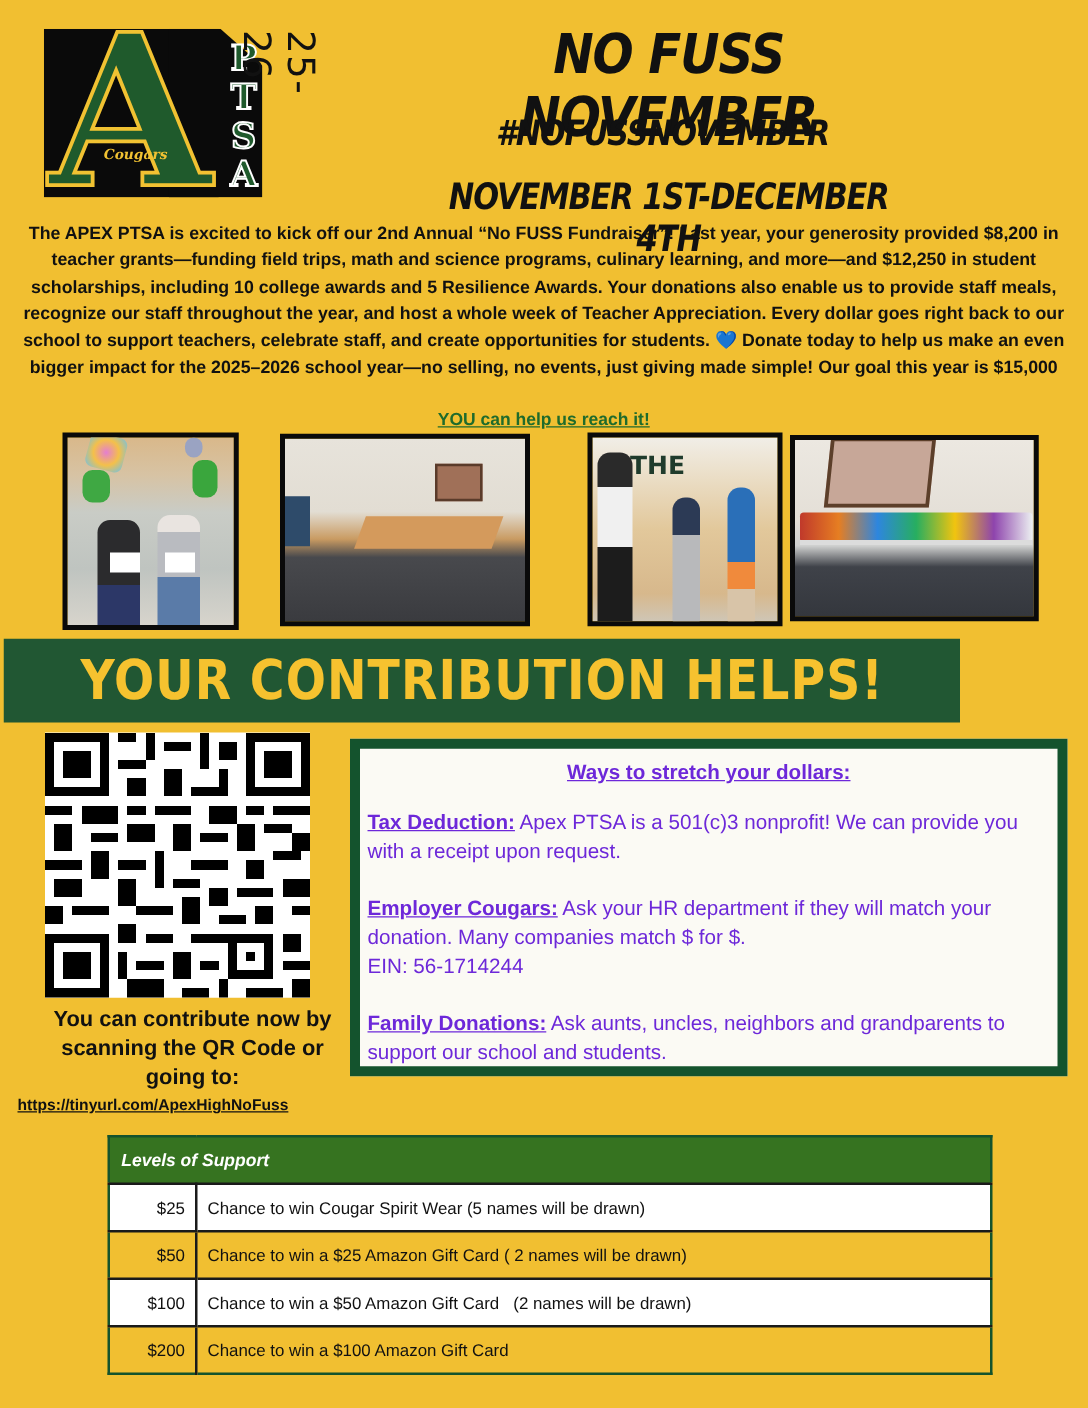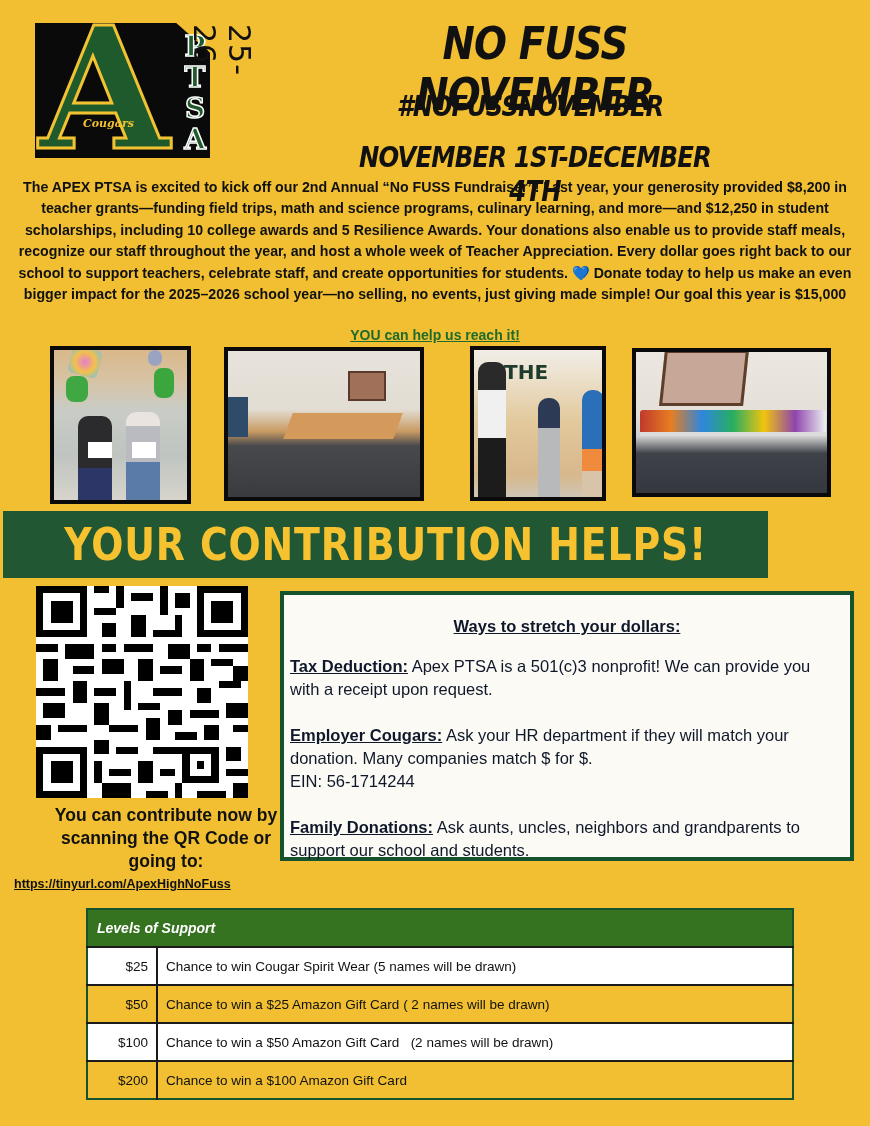--- a/index.html
+++ b/index.html
@@ -69,53 +69,53 @@
     left: 300px; top: 327px; width: 270px; text-align: center; font-weight: bold; font-size: 14px;
     color: #1f6b2c; text-decoration: underline;
   }
 
   
   .photo { border: 4px solid #0a0a0a; box-sizing: border-box; overflow: hidden; }
   .p1 { left: 50px; top: 346px; width: 141px; height: 158px;
         background: linear-gradient(180deg, #d9b88a 0%, #d7c3a4 20%, #c9ccc6 40%, #bfc4c0 70%, #d7d4cc 100%); }
   .p2 { left: 224px; top: 347px; width: 200px; height: 154px;
         background: linear-gradient(180deg, #e7e3db 0%, #e2ddd3 40%, #c99b62 55%, #48494d 65%, #3a3b3f 100%); }
-  .p3 { left: 470px; top: 346px; width: 136px; height: 155px;
+  .p3 { left: 470px; top: 346px; width: 156px; height: 155px;
         background: linear-gradient(180deg, #f1eee7 0%, #e2c89b 50%, #d7b88c 85%, #cfc6b6 100%); }
   .p4 { left: 632px; top: 348px; width: 199px; height: 149px;
         background: linear-gradient(180deg, #ece8e1 0%, #e4dfd7 45%, #cfd0cf 60%, #3f4249 72%, #34373d 100%); }
   .fig { position: absolute; border-radius: 10px 10px 2px 2px; }
 
   
   .banner {
     left: 3px; top: 511px; width: 765px; height: 67px; background: #215733;
     display: flex; align-items: center; justify-content: center;
   }
   .banner-text {
     font-family: "DejaVu Sans", sans-serif; font-weight: bold; font-size: 44px;
     color: #f6c22f; letter-spacing: 1px; transform: scaleX(0.86); white-space: nowrap;
   }
 
   
   .qr { left: 36px; top: 586px; width: 212px; height: 212px; background: #fff; }
   .qr svg { display: block; }
   .qr-caption {
-    left: 36px; top: 804px; width: 260px; text-align: center;
+    left: 24px; top: 804px; width: 260px; text-align: center;
     font-weight: bold; font-size: 17.5px; line-height: 23px;
   }
   .qr-url {
     left: 14px; top: 877px; width: 270px; font-weight: bold; font-size: 12.5px;
     text-decoration: underline;
   }
 
   
   .ways {
     left: 280px; top: 591px; width: 574px; height: 270px; box-sizing: border-box;
-    border: 4px solid #14532d; background: #fbfaf4; padding: 20px 6px 0 6px;
-    font-size: 16.5px; line-height: 23px; color: #0f172a;
+    border: 8px solid #14532d; background: #fbfaf4; padding: 8px 6px 0 6px;
+    font-size: 16.5px; line-height: 23px; color: #6d28d9;
   }
   .ways-title { text-align: center; font-weight: bold; text-decoration: underline; margin-bottom: 0px; }
   .ways p { margin: 17px 0 23px 0; }
   .ways b { text-decoration: underline; }
 
   
   .levels {
     left: 86px; top: 908px; width: 708px; border-collapse: collapse;
     border: 2px solid #14532d; font-size: 13.5px;
   }

